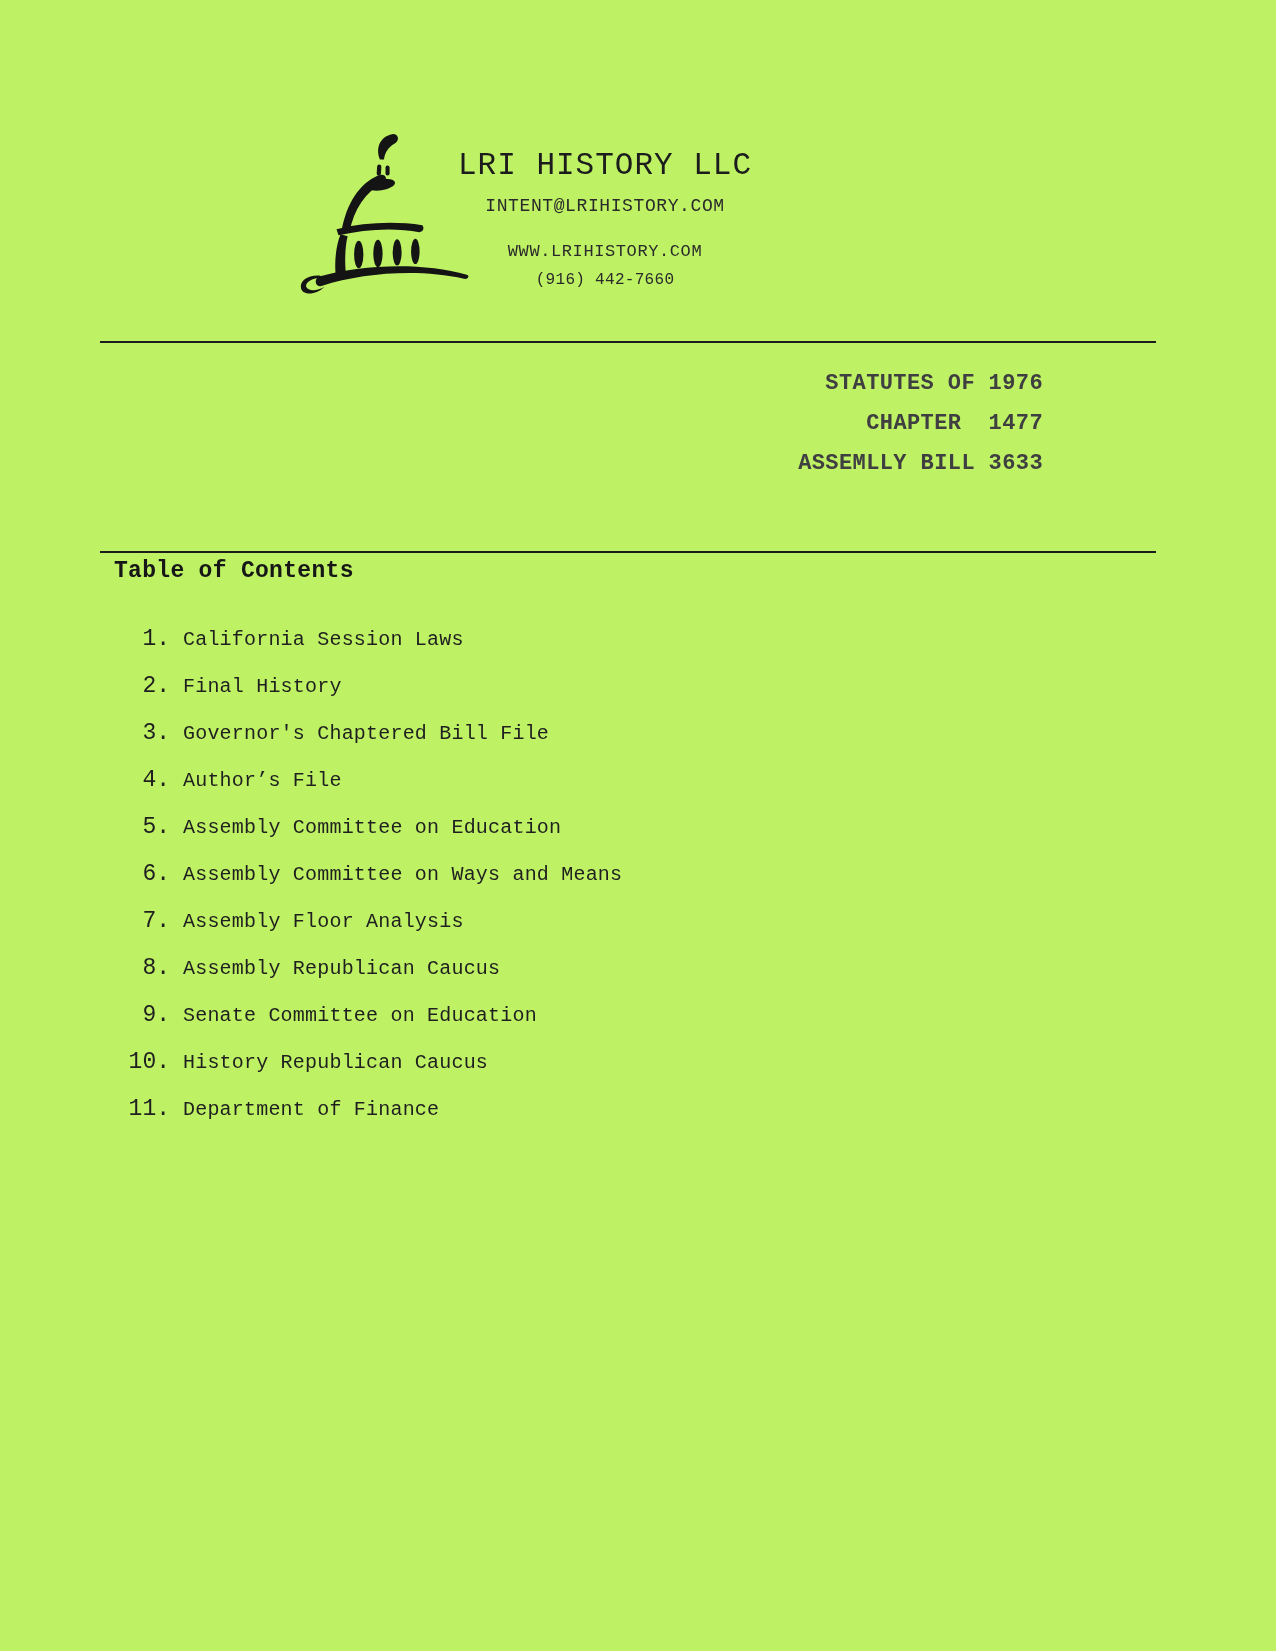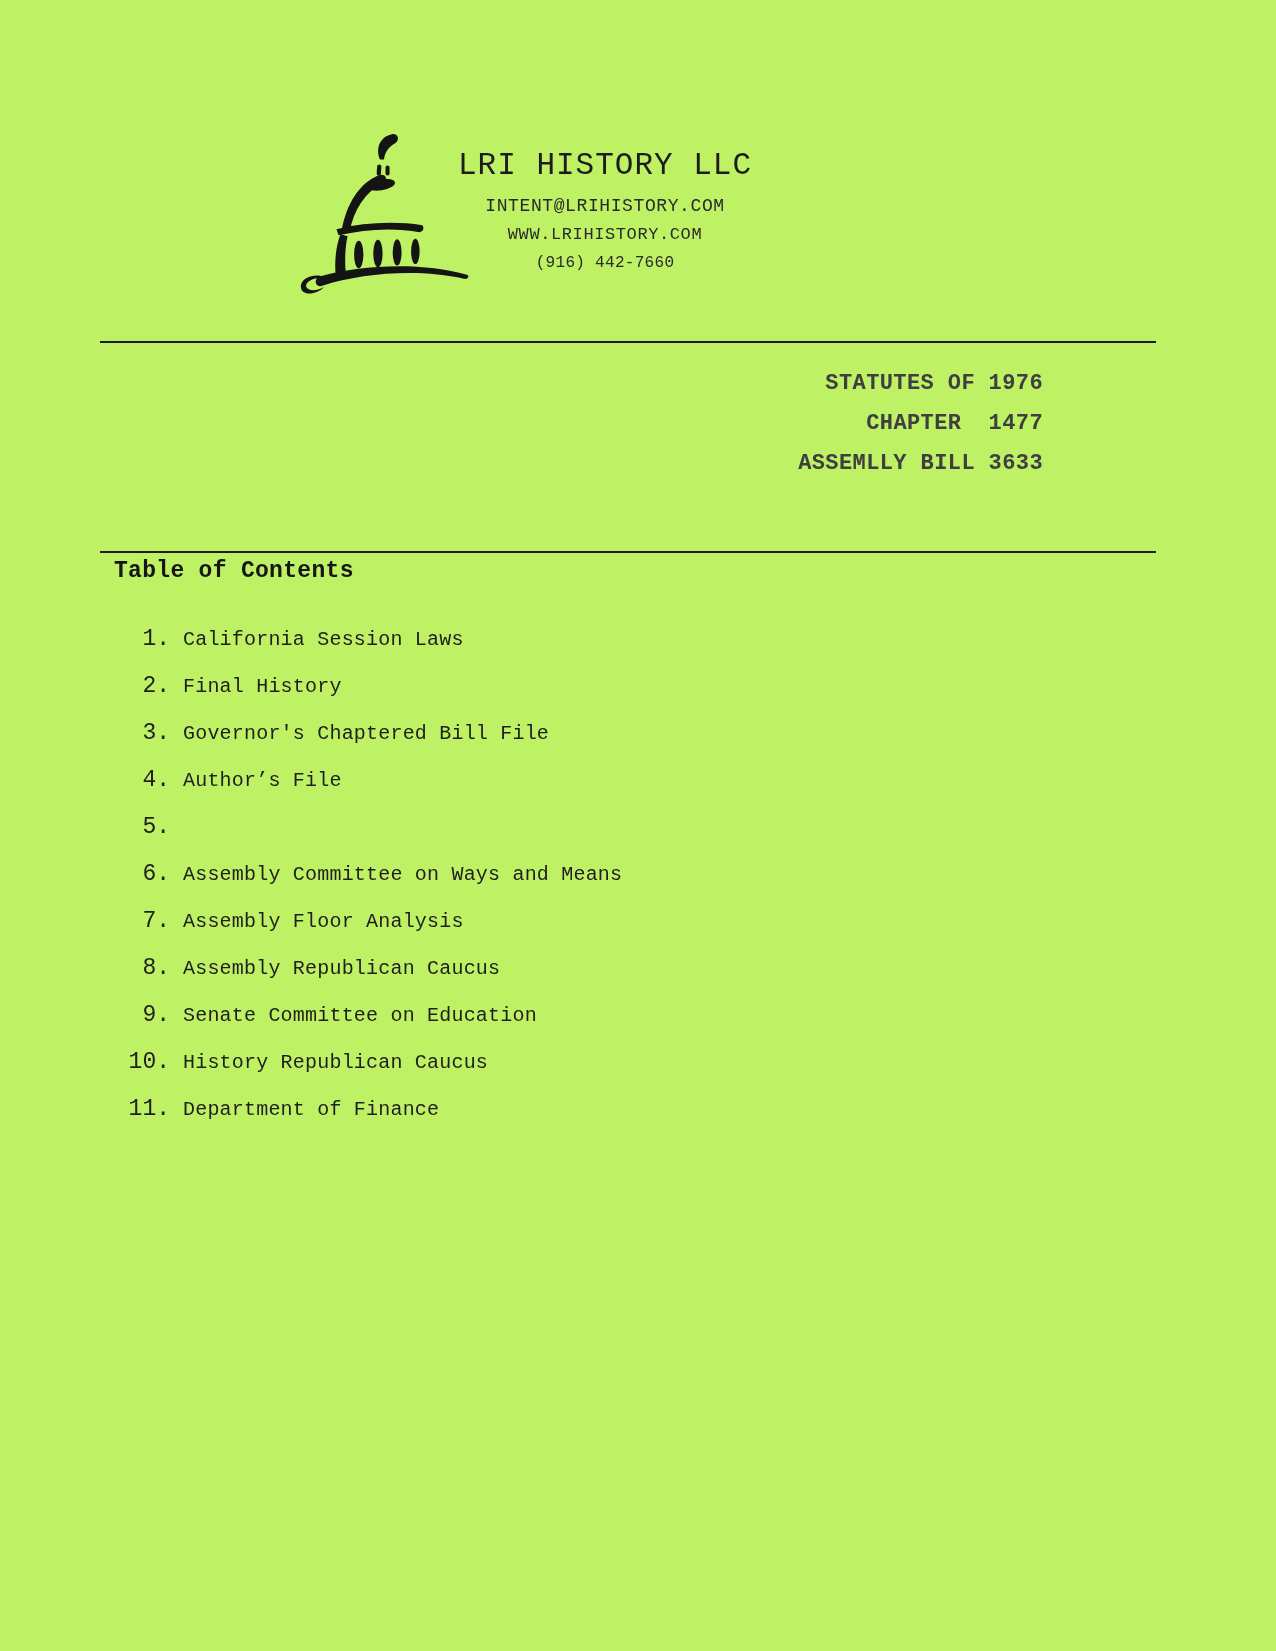--- a/index.html
+++ b/index.html
@@ -41,21 +41,21 @@
     letter-spacing: 1px;
     color: #1c1c1c;
     margin-bottom: 13px;
     white-space: pre;
   }
   .contact {
     color: #2a2a2a;
     letter-spacing: 0.6px;
     white-space: pre;
   }
-  .contact.email { font-size: 18px; margin-bottom: 9px; }
+  .contact.email { font-size: 18px; margin-bottom: 26px; }
   .contact.web   { font-size: 17px; margin-bottom: 10px; }
   .contact.phone { font-size: 16px; letter-spacing: 0.3px; }
 
   
   .rule {
     position: absolute;
     left: 100px;
     width: 1056px;
     height: 0;
     border-top: 2px solid #1c1c1c;
@@ -178,20 +178,21 @@
     <div class="toc-row">
       <span class="toc-num">3.</span>
       <span class="toc-text">Governor's Chaptered Bill File</span>
     </div>
     <div class="toc-row">
       <span class="toc-num">4.</span>
       <span class="toc-text">Author’s File</span>
     </div>
     <div class="toc-row">
       <span class="toc-num">5.</span>
+      <span class="toc-text">Assembly Committee on Education</span>
     </div>
     <div class="toc-row">
       <span class="toc-num">6.</span>
       <span class="toc-text">Assembly Committee on Ways and Means</span>
     </div>
     <div class="toc-row">
       <span class="toc-num">7.</span>
       <span class="toc-text">Assembly Floor Analysis</span>
     </div>
     <div class="toc-row">

